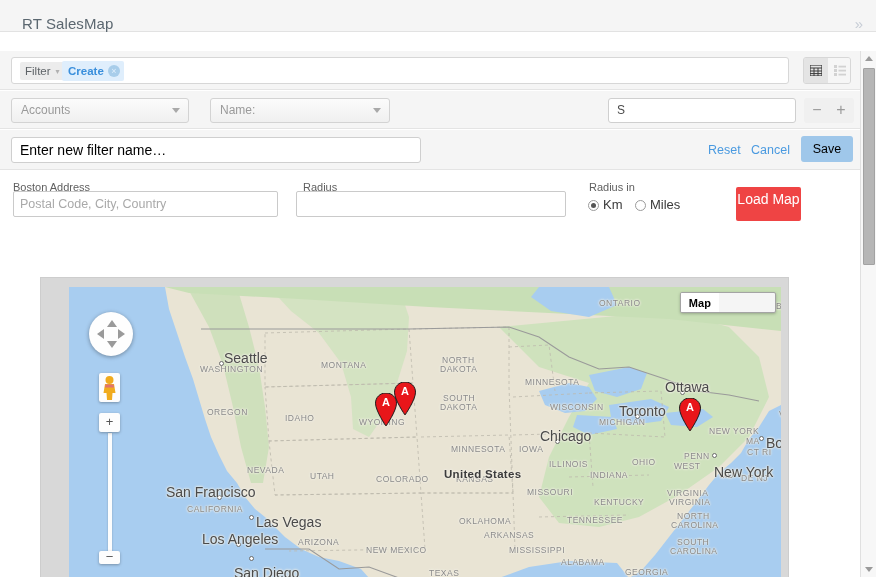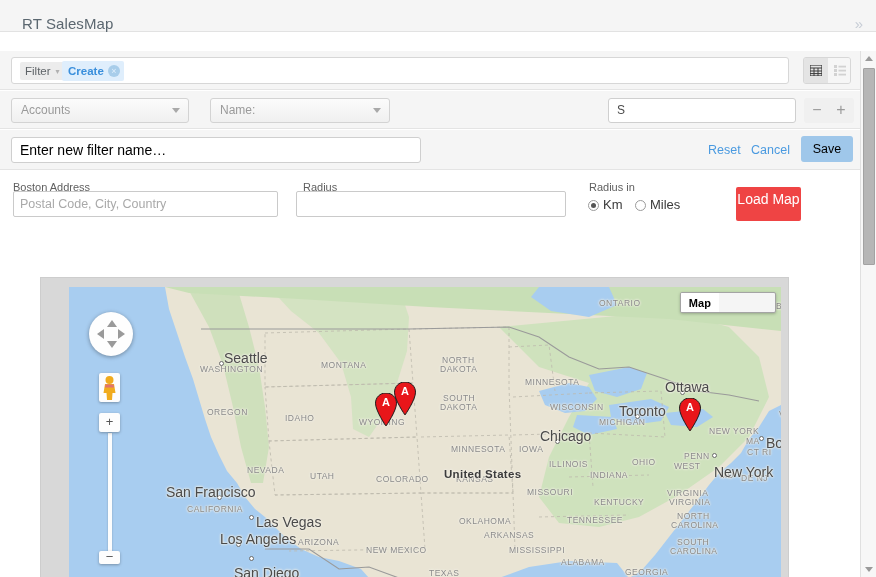--- a/index.html
+++ b/index.html
@@ -470,21 +470,21 @@
           <div class="place p-city" style="left: 471px; top: 141px;">Chicago</div>
           <div class="city-dot" style="left: 690px; top: 149px;"></div>
           <div class="place p-city" style="left: 697px; top: 148px;">Boston</div>
           <div class="city-dot" style="left: 643px; top: 166px;"></div>
           <div class="place p-city" style="left: 645px; top: 177px;">New York</div>
           <div class="city-dot" style="left: 148px; top: 208px;"></div>
           <div class="place p-city" style="left: 97px; top: 197px;">San Francisco</div>
           <div class="city-dot" style="left: 180px; top: 228px;"></div>
           <div class="place p-city" style="left: 187px; top: 227px;">Las Vegas</div>
           <div class="city-dot" style="left: 167px; top: 255px;"></div>
-          <div class="place p-city" style="left: 134px; top: 244px; padding-left: 17px;">Los Angeles</div>
+          <div class="place p-city" style="left: 116px; top: 244px; padding-left: 17px;">Los Angeles</div>
           <div class="city-dot" style="left: 180px; top: 269px;"></div>
           <div class="place p-city" style="left: 165px; top: 278px;">San Diego</div>
         </div>
 
       <div class="place p-country" id="country-label" style="left:375px; top:181px;">United States</div>
 
       <div id="markers">
           <div class="marker" style="left: 325px; top: 95px;"><svg viewBox="0 0 22 33" width="22" height="33">
               <path d="M11 0 C5 0 0.5 4.4 0.5 10.2 C0.5 18 11 33 11 33 C11 33 21.5 18 21.5 10.2 C21.5 4.4 17 0 11 0 Z" fill="#e8161a" stroke="#1c1c1c" stroke-width="1"></path>
             </svg><span class="pin-letter">A</span></div>

